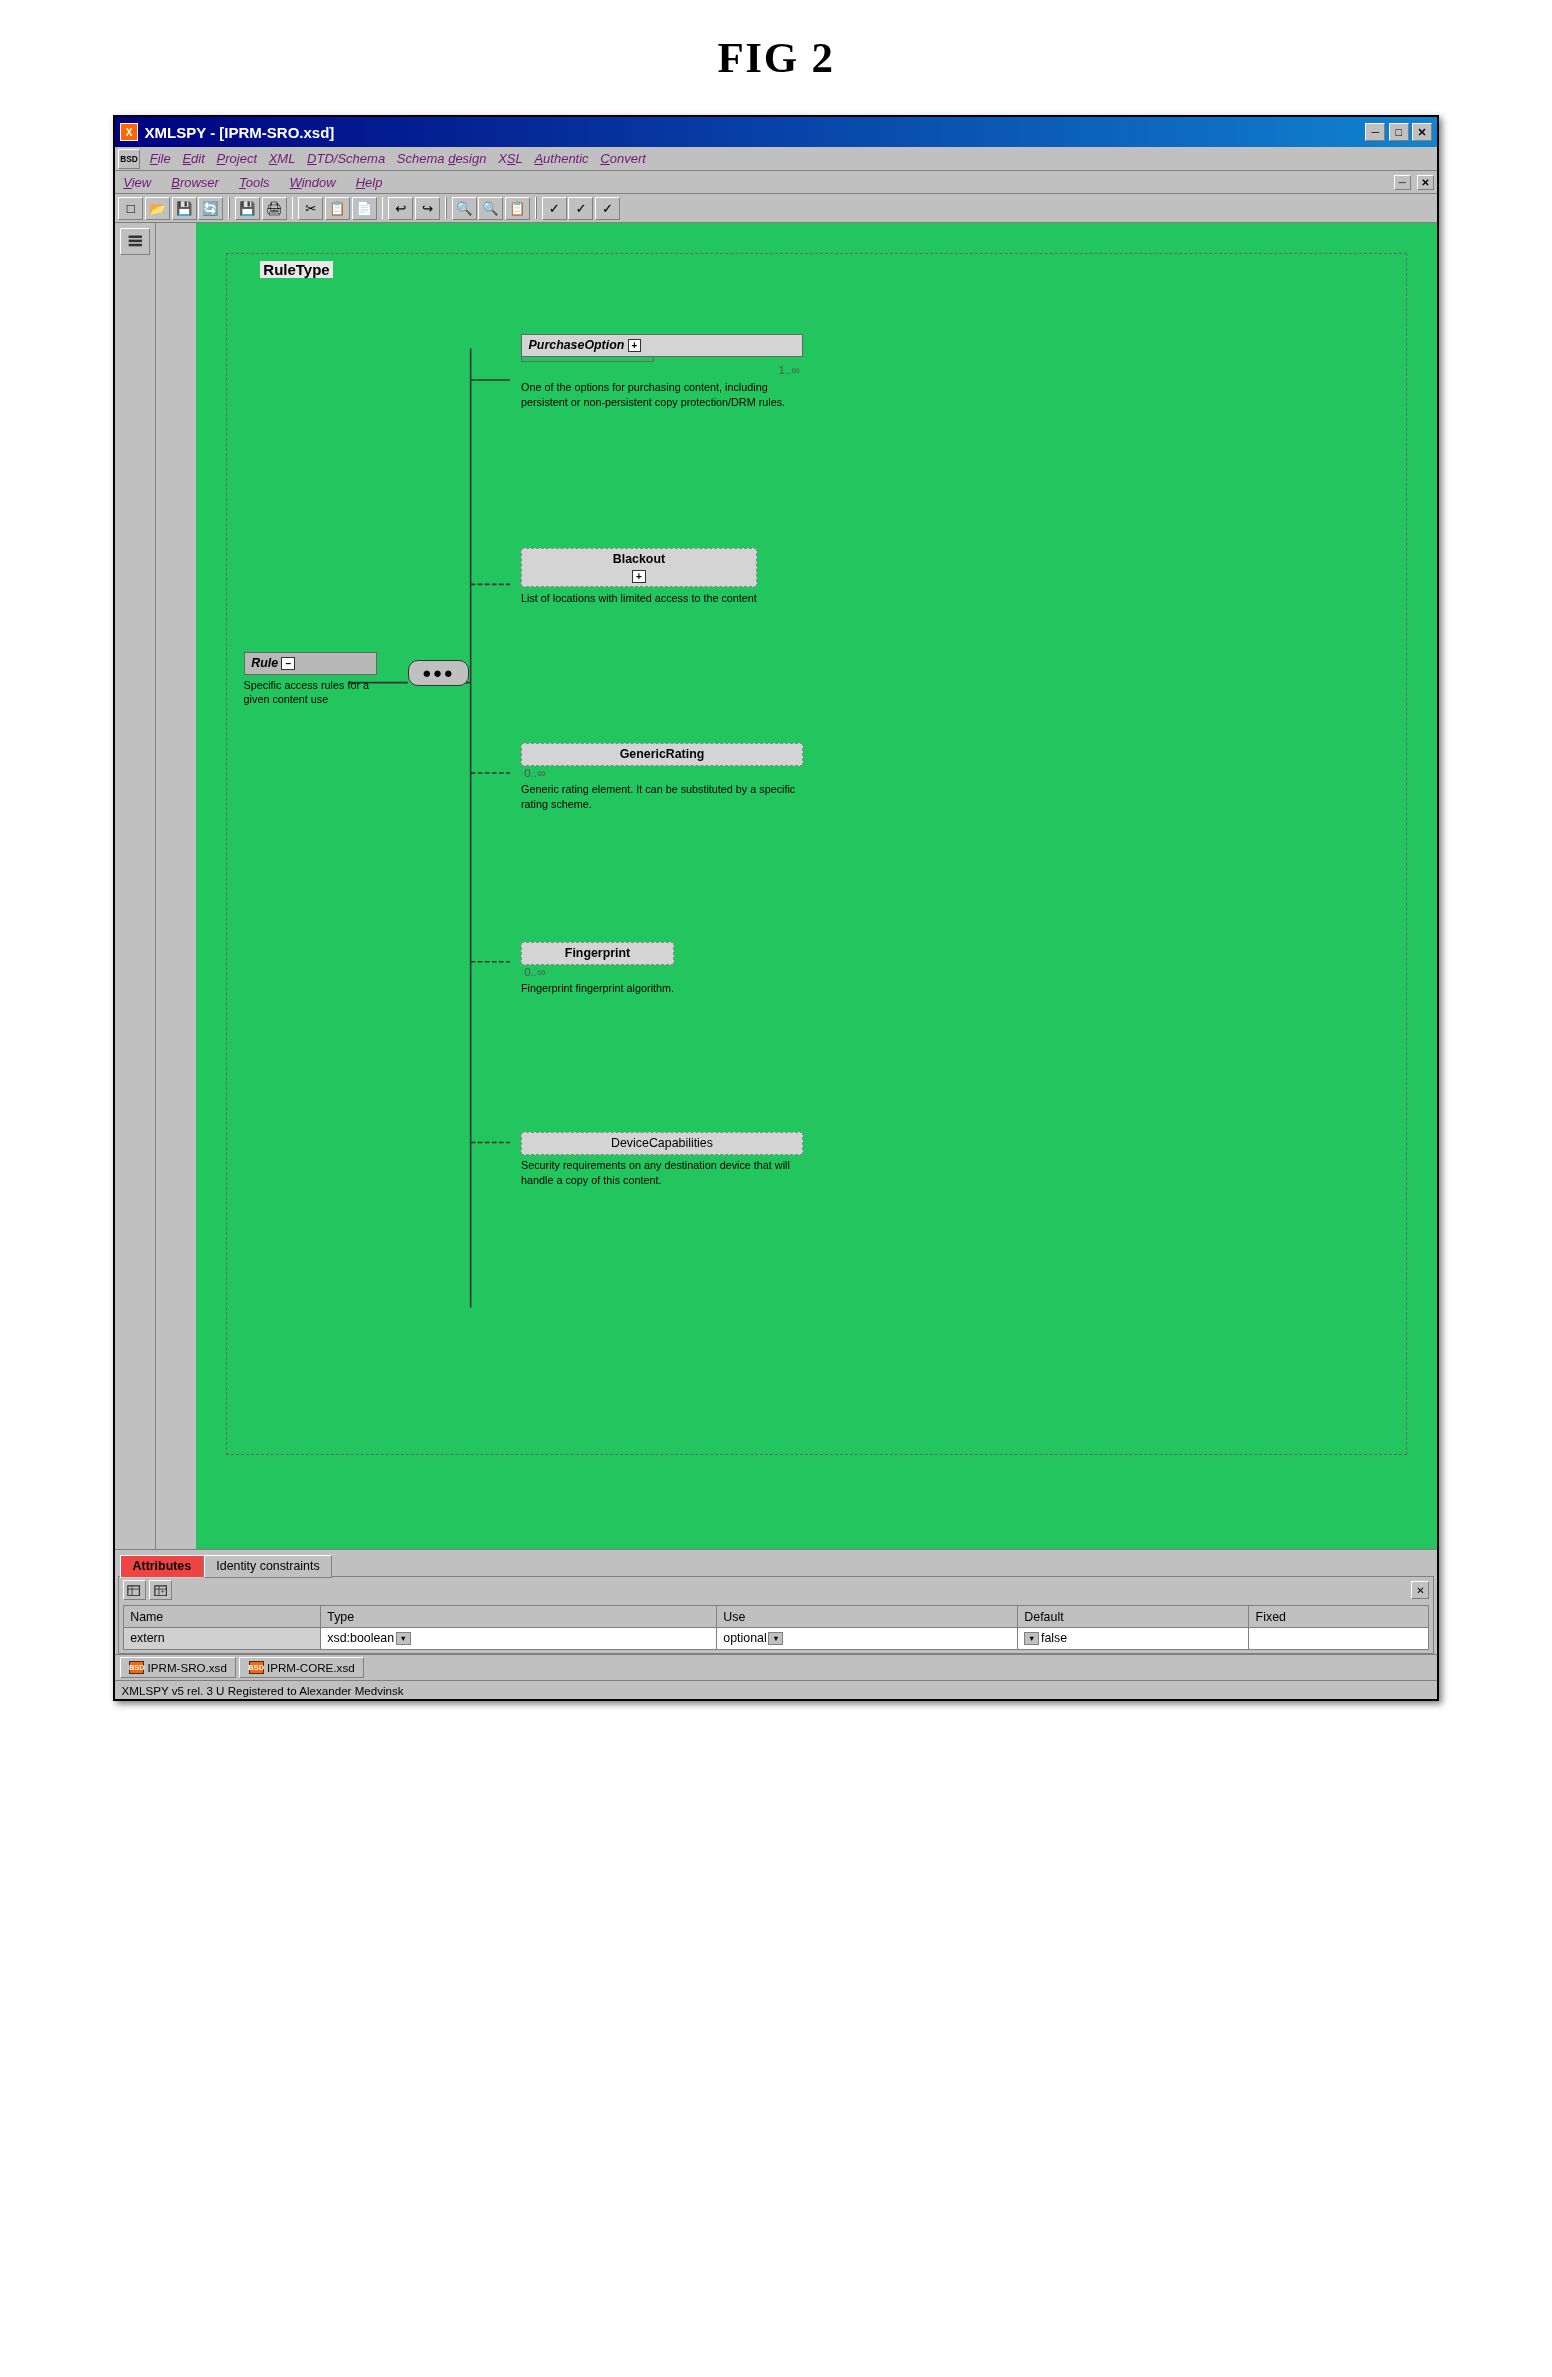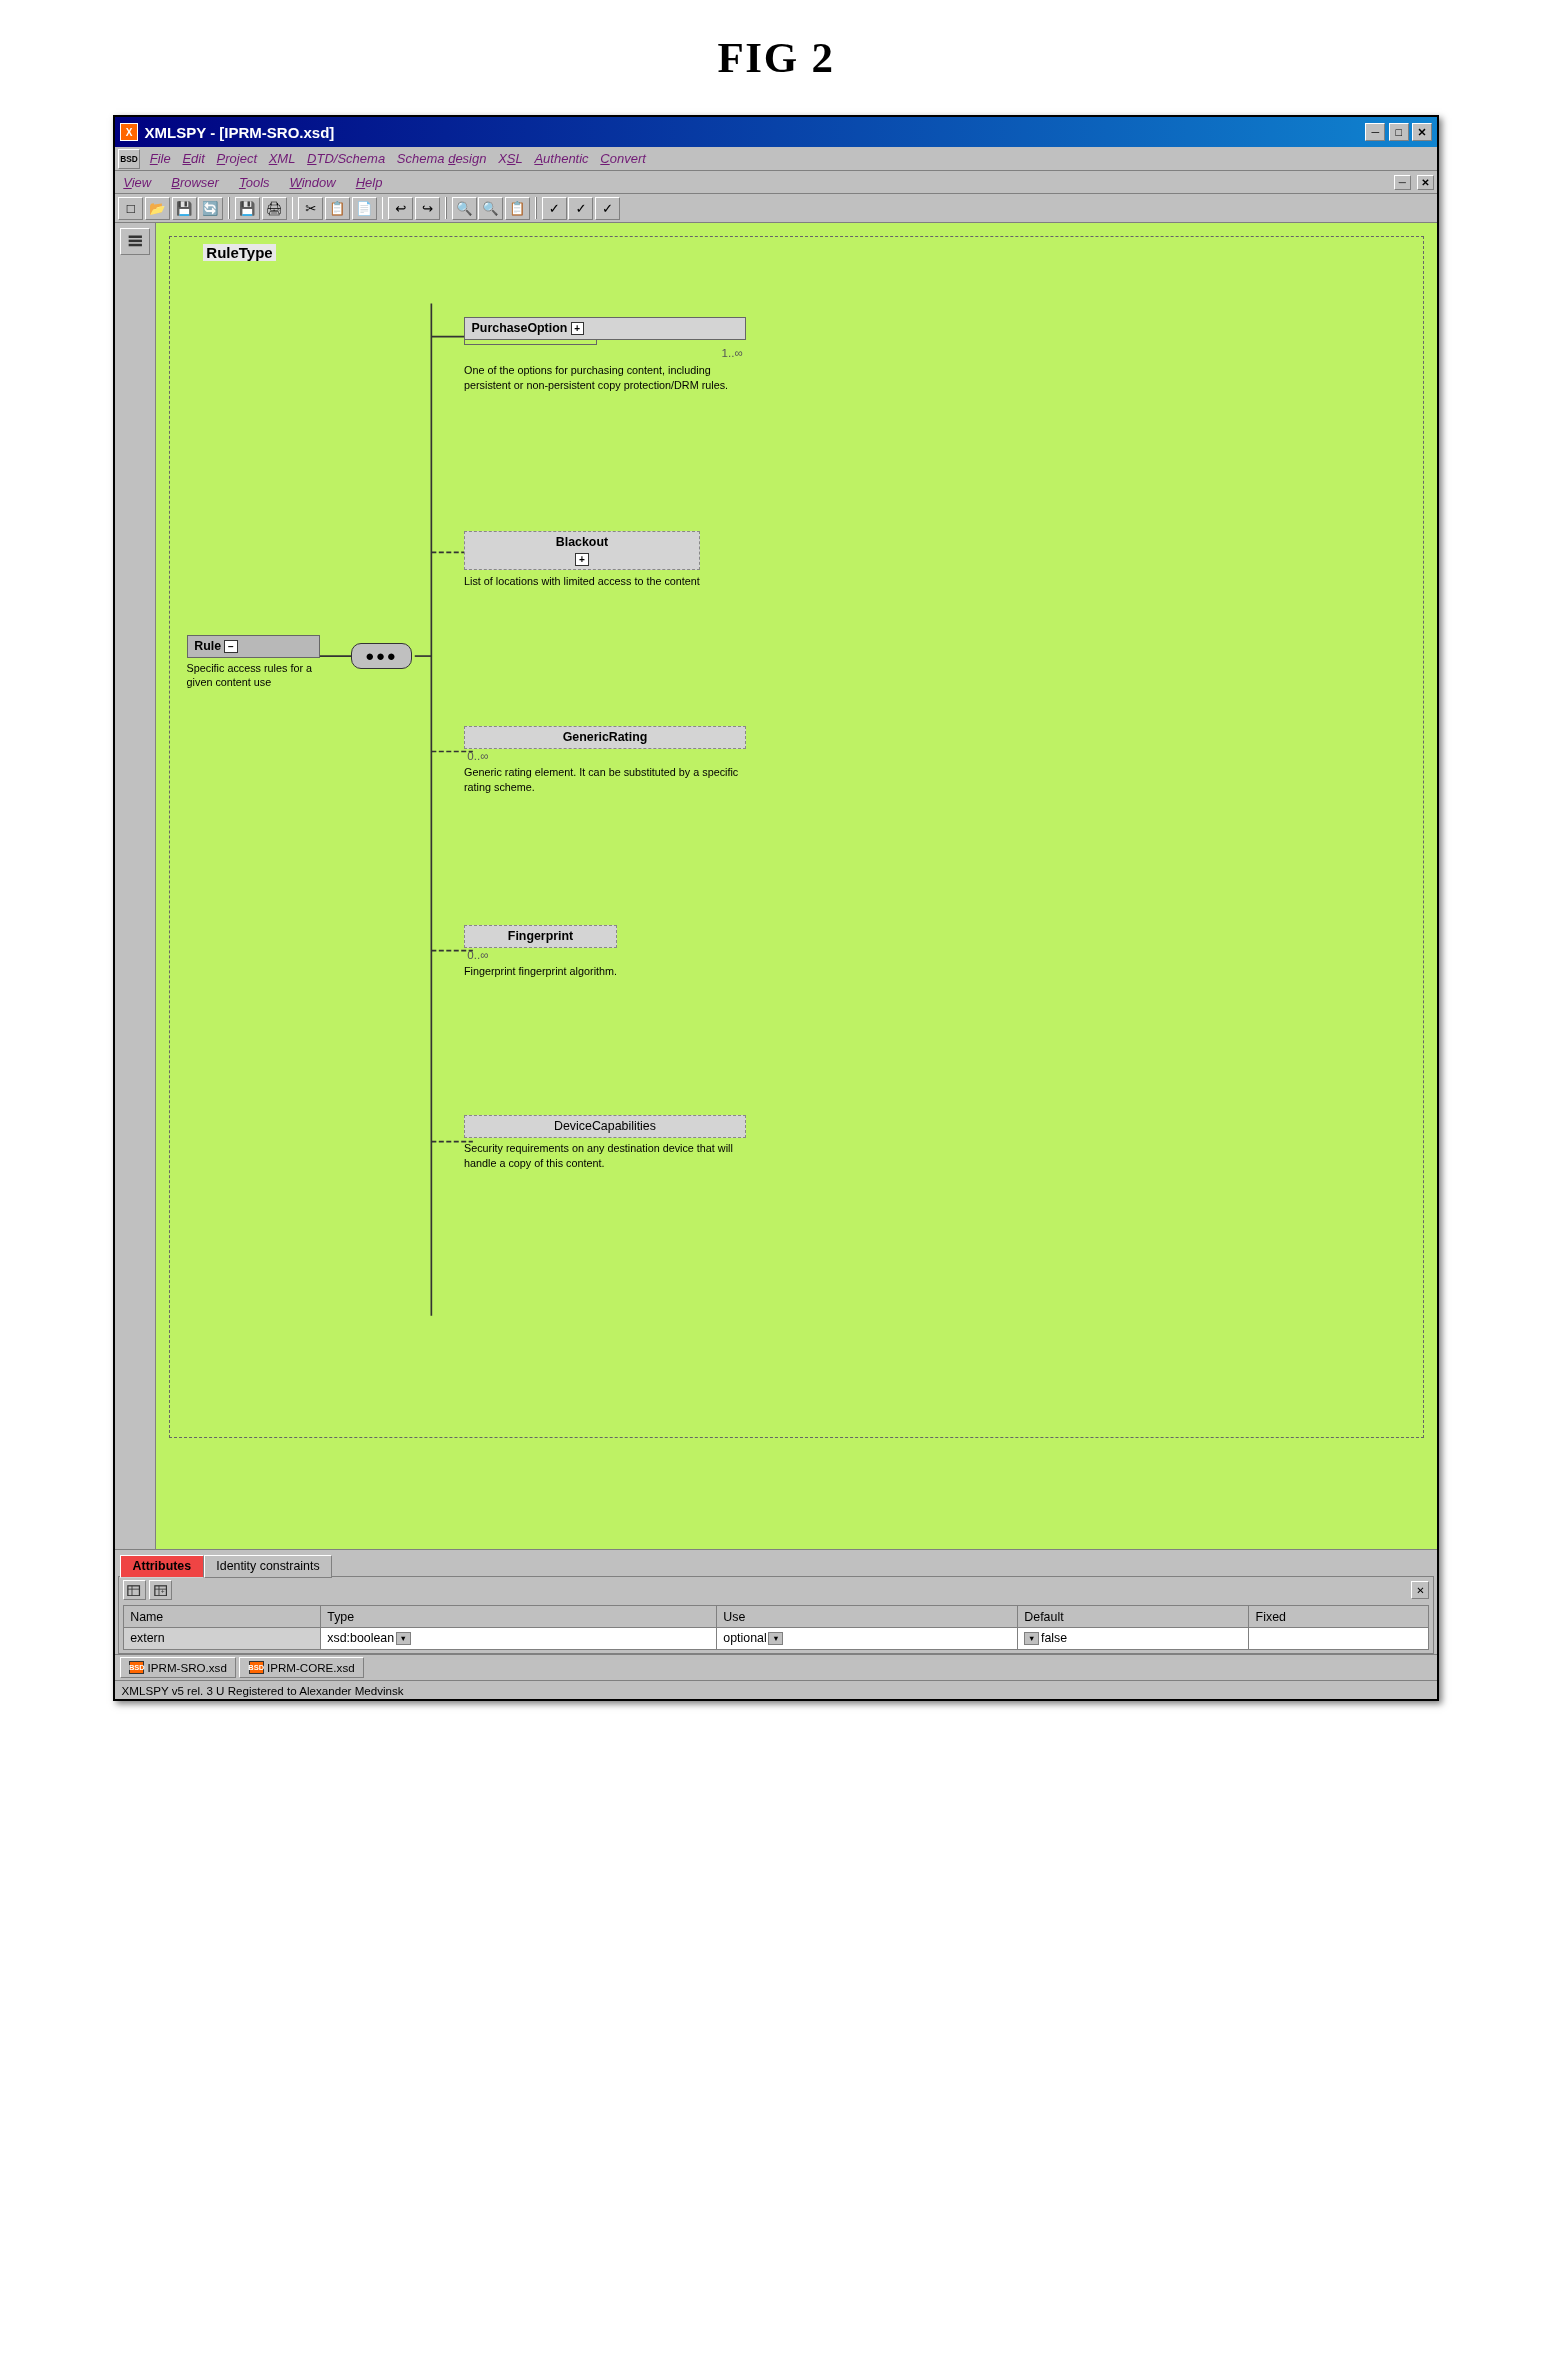--- a/index.html
+++ b/index.html
@@ -164,24 +164,25 @@
       border: 1.7px solid;
       border-color: #fff #808080 #808080 #fff;
       display: flex; align-items: center; justify-content: center;
       font-size: 11.6px;
       cursor: pointer;
     }
 
     
     .schema-canvas {
       flex: 1;
-      background: #bef264;
+      background: #22c55e;
       position: relative;
-      padding: 13px;
+      padding: 30px;
       overflow: hidden;
+      margin-left: 40px;
     }
 
     
     .schema-outer {
       border: 1.7px dashed #666;
       position: relative;
       min-height: 1202px;
       padding: 8.3px;
     }
 
@@ -198,20 +199,21 @@
     .element-box {
       background: #d4d4d4;
       border: 1.7px solid #666;
       padding: 3.3px 6.6px;
       font-size: 12.4px;
       font-weight: bold;
       display: flex;
       align-items: flex-end;
       gap: 3.3px;
       white-space: nowrap;
+      font-style: italic;
     }
     .element-box-dashed {
       background: #d4d4d4;
       border: 1.7px dashed #888;
       padding: 3.3px 6.6px;
       font-size: 12.4px;
       font-weight: bold;
       display: flex;
       align-items: center;
       gap: 3.3px;

